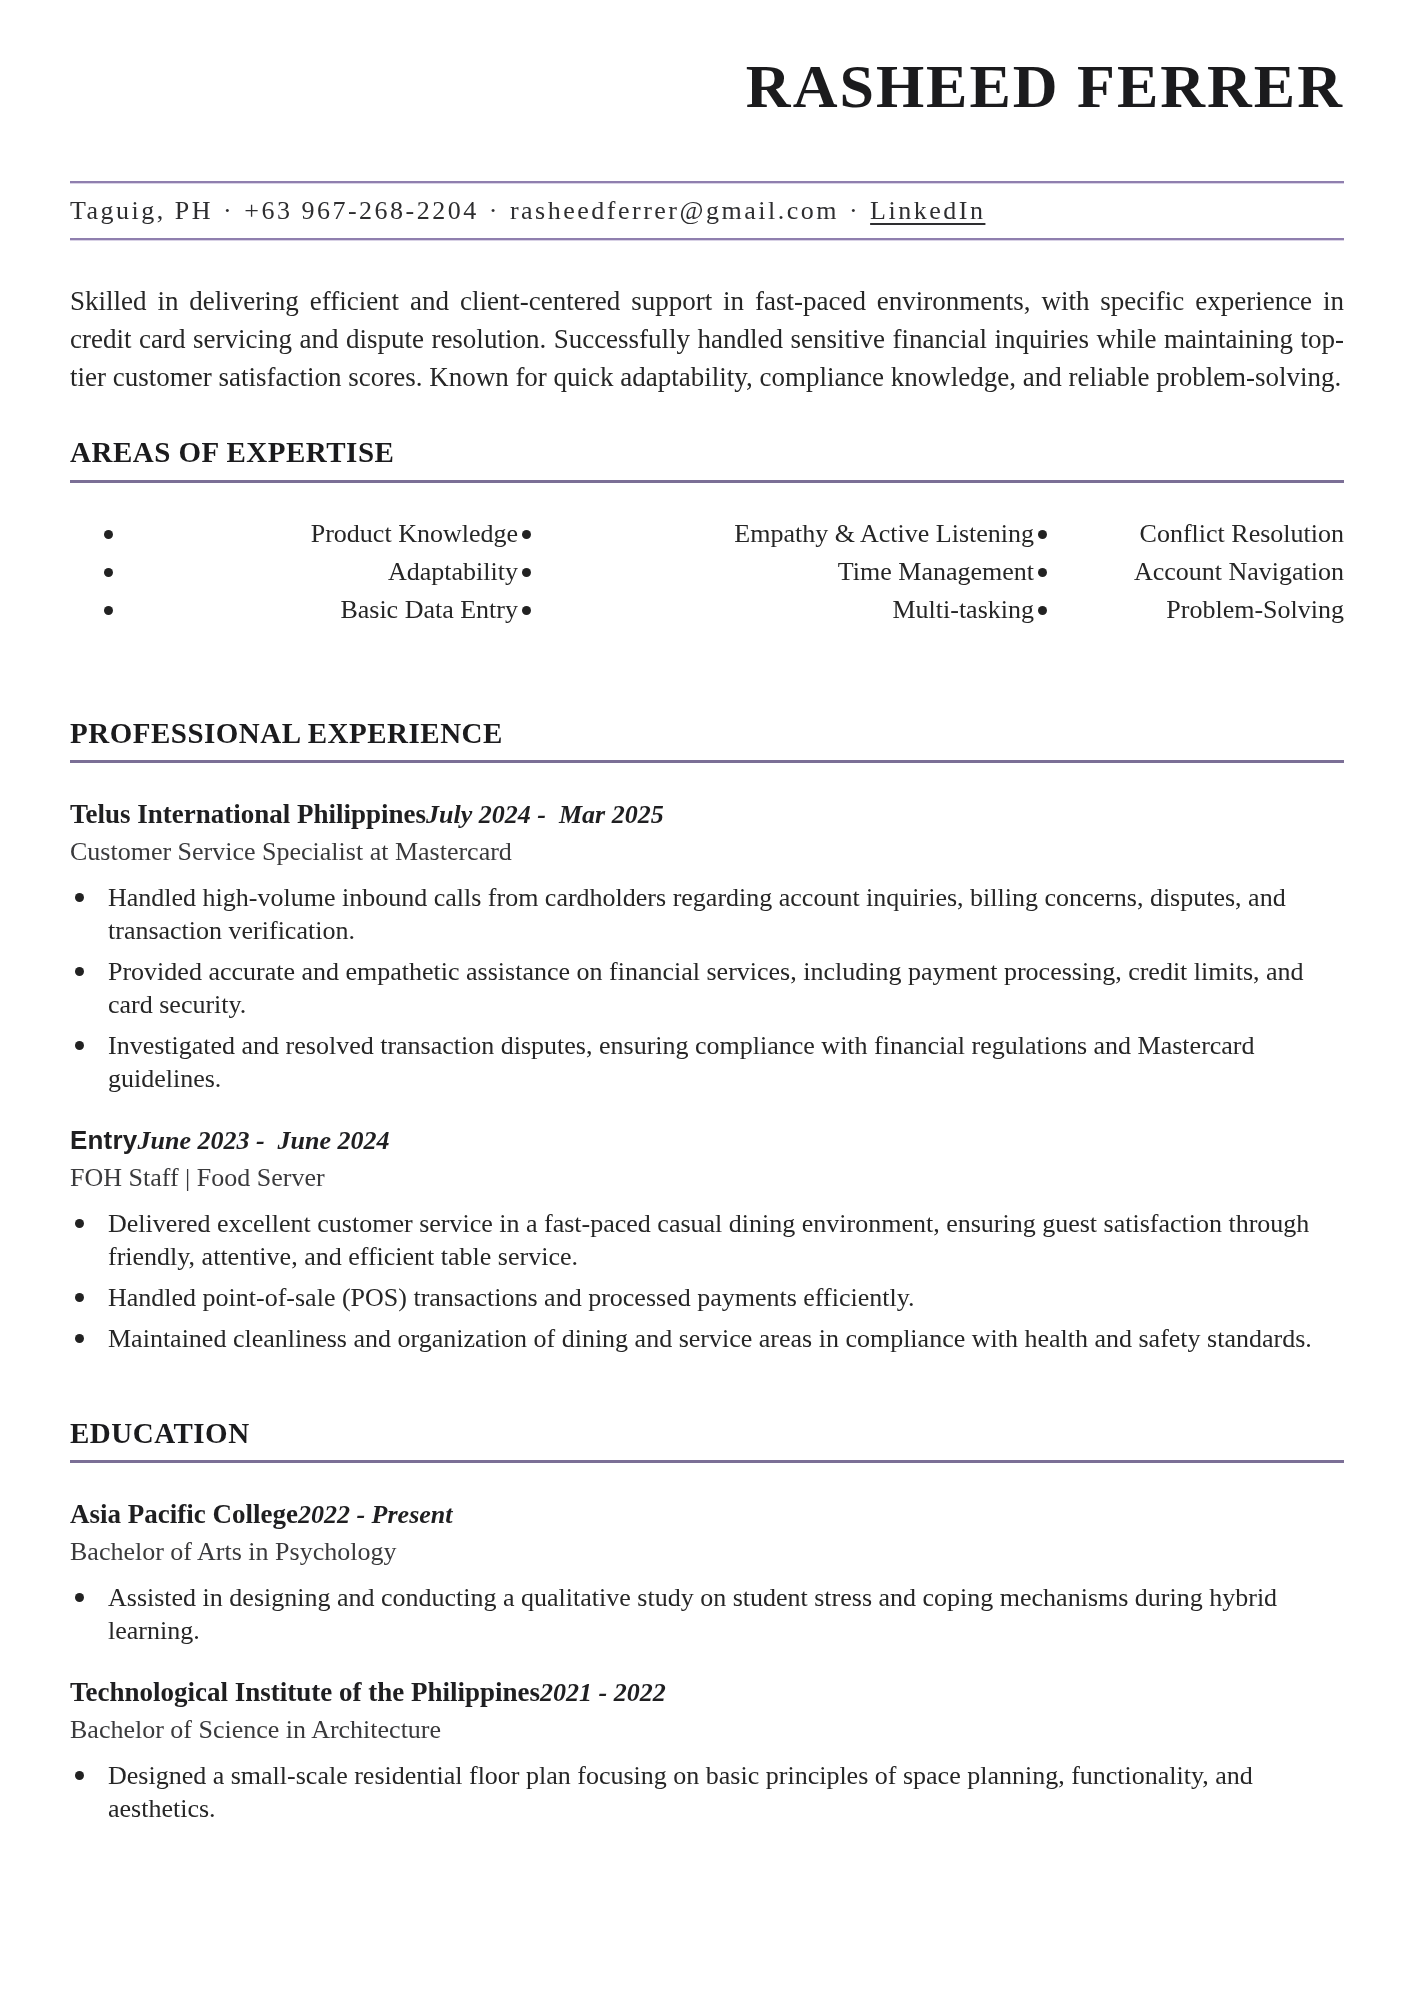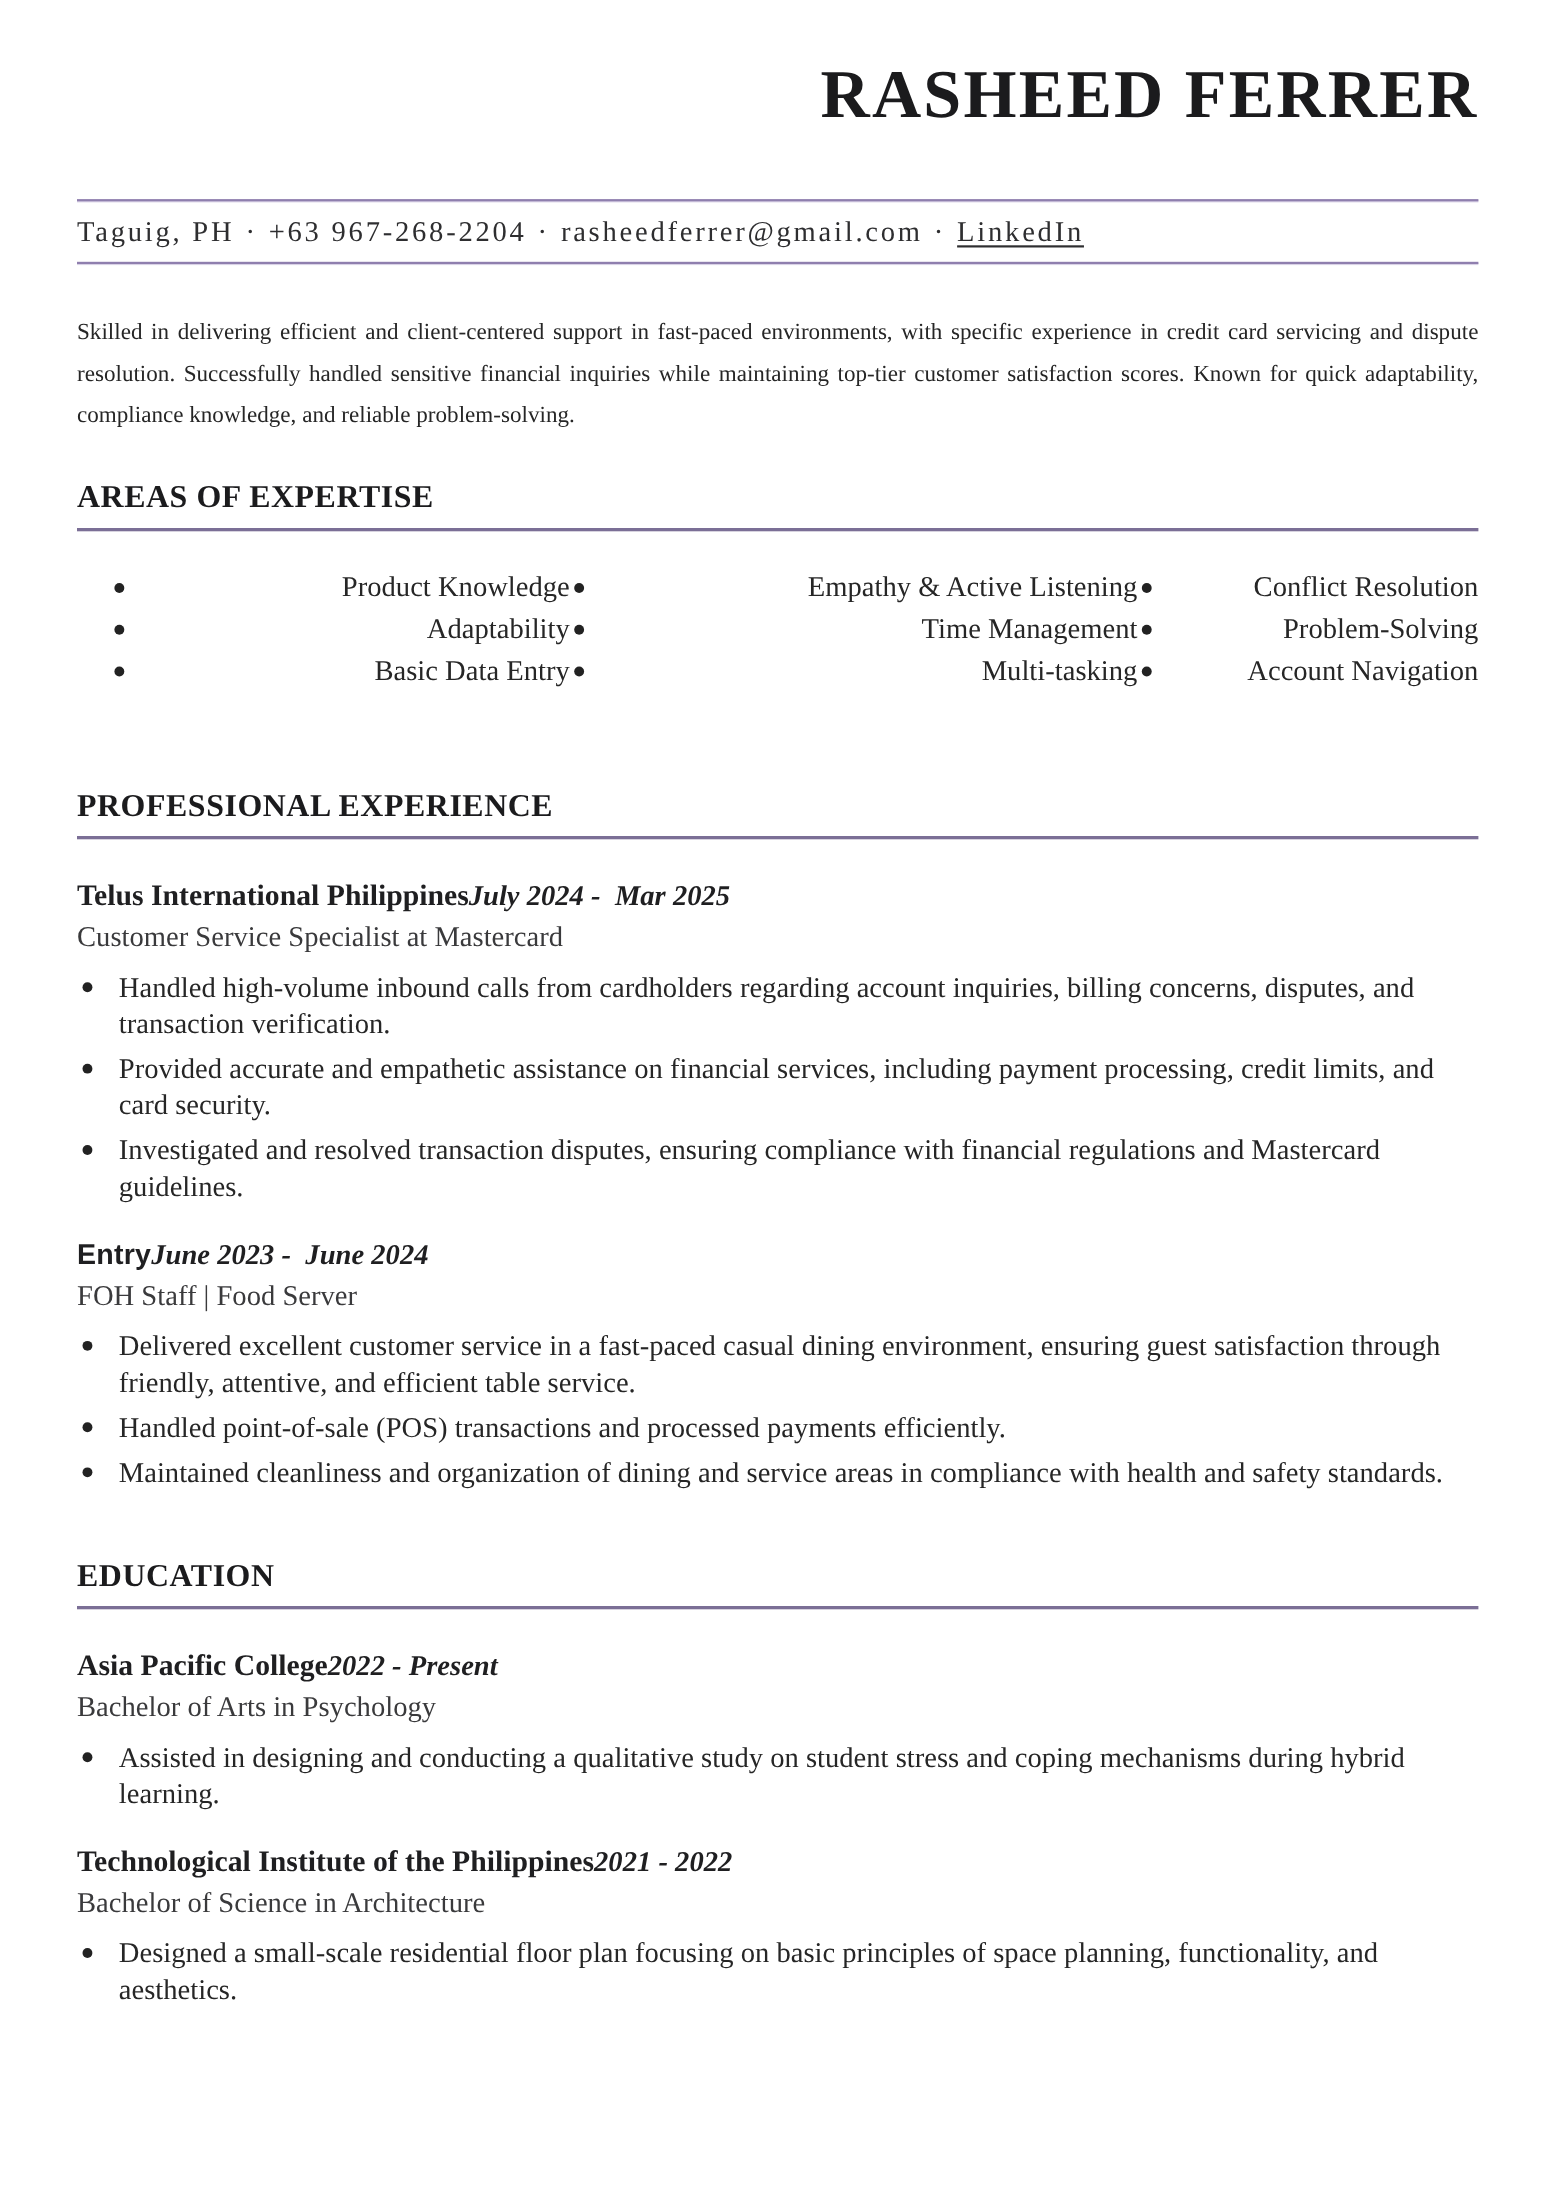--- a/index.html
+++ b/index.html
@@ -45,21 +45,21 @@
   .contact-line .sep { padding: 0 10px; }
   .contact-line a {
     color: #2e2e30;
     text-decoration: underline;
     text-underline-offset: 4px;
   }
 
   
   .summary {
     margin-top: 42px;
-    font-size: 21px;
+    font-size: 27px;
     line-height: 38px;
     text-align: justify;
     color: #262626;
   }
 
   
   .section-title {
     font-size: 29px;
     font-weight: bold;
     letter-spacing: 0.5px;
@@ -178,22 +178,22 @@
       <li>Adaptability</li>
       <li>Basic Data Entry</li>
     </ul>
     <ul>
       <li>Empathy &amp; Active Listening</li>
       <li>Time Management</li>
       <li>Multi-tasking</li>
     </ul>
     <ul>
       <li>Conflict Resolution</li>
+      <li>Account Navigation</li>
       <li>Problem-Solving</li>
-      <li>Account Navigation</li>
     </ul>
   </div>
 
   <h2 class="section-title sec-experience">PROFESSIONAL EXPERIENCE</h2>
   <hr class="section-rule">
 
   <div class="entry">
     <div class="entry-head">
       <span class="entry-title">Telus International Philippines</span>
       <span class="entry-dates">July 2024 -  Mar 2025</span>

